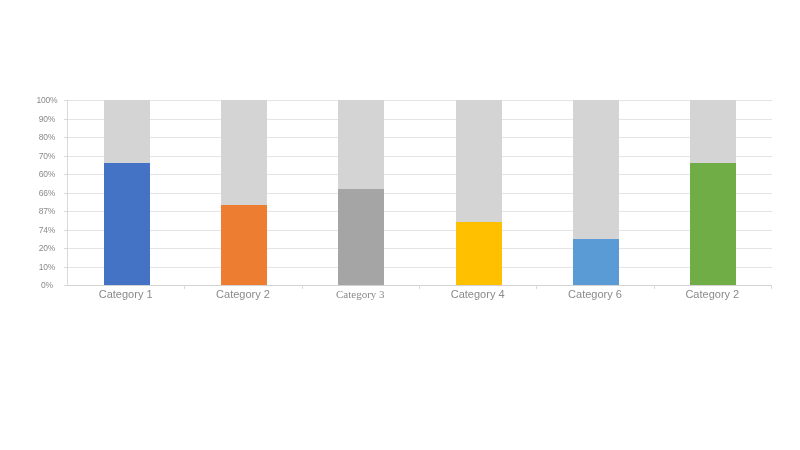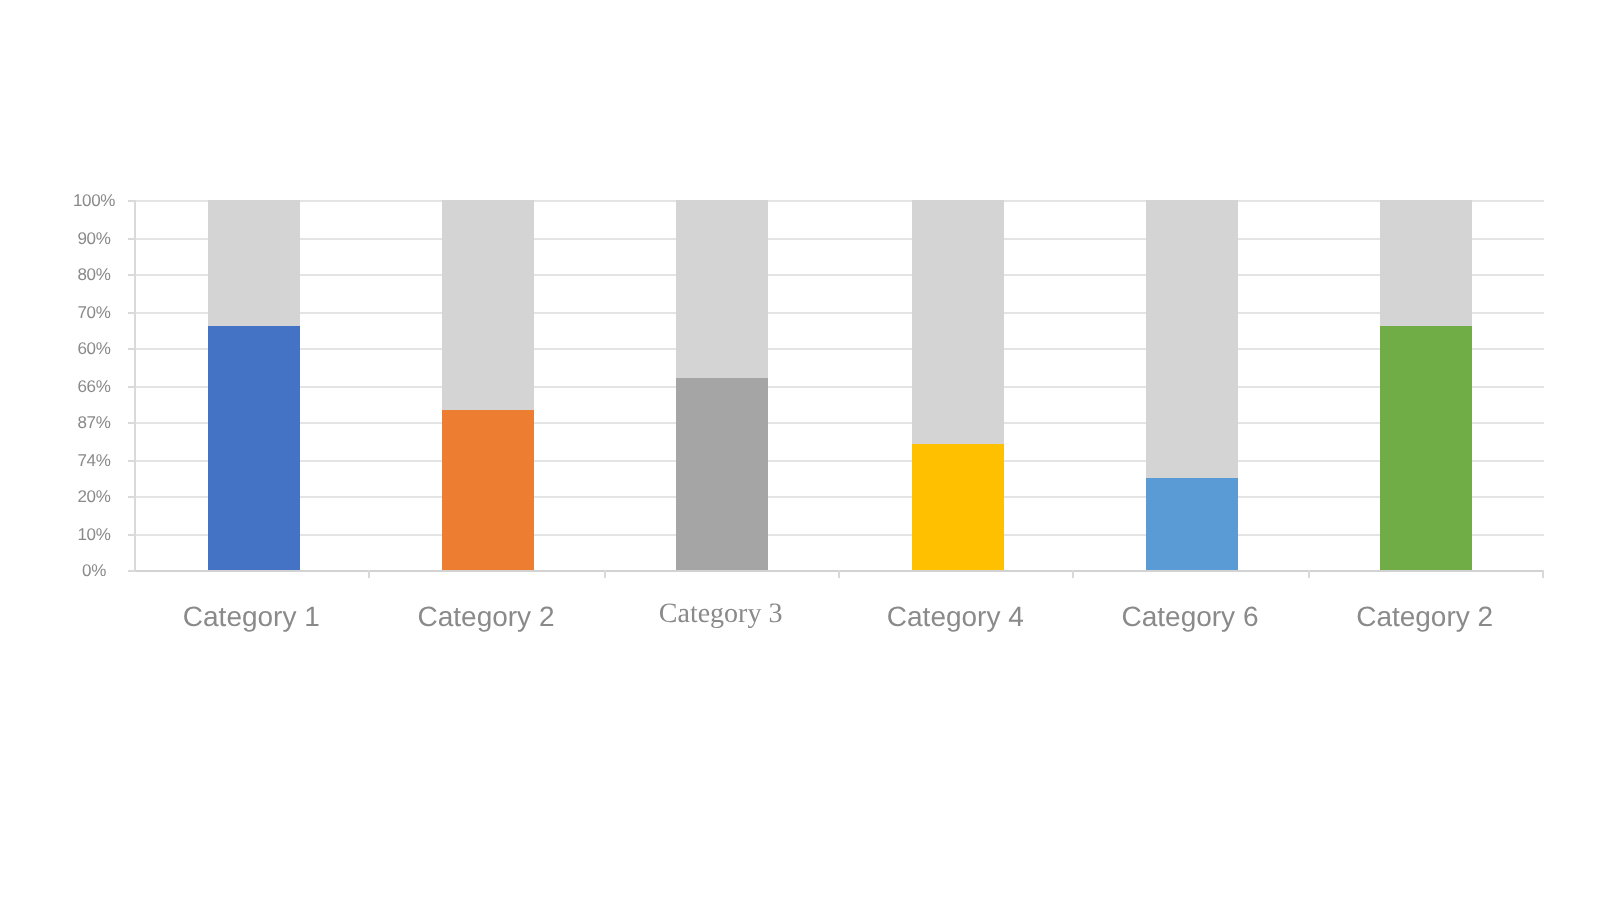--- a/index.html
+++ b/index.html
@@ -45,23 +45,23 @@
   .bar-remainder {
     position: absolute; left: 0; width: 46px; top: 0;
     background: #d4d4d4;
   }
   .bar-value {
     position: absolute; left: 0; width: 46px; bottom: 0;
   }
 
   #x-axis-labels { position: absolute; left: 67px; top: 288px; width: 704px; height: 18px; }
   .x-tick-label {
-    position: absolute; top: 12px; width: 110px; margin-left: -32px;
+    position: absolute; top: 0; width: 110px; margin-left: -32px;
     text-align: center;
-    font-size: 14px; color: #8a8a8a;
+    font-size: 11px; color: #8a8a8a;
     white-space: nowrap;
   }
   .x-tick-mark {
     position: absolute; top: -3px; width: 1px; height: 4px; background: #d9d9d9;
   }
 
   
   #infographic { position: absolute; left: 0; top: 310px; width: 800px; height: 140px; }
 </style>
 </head>

